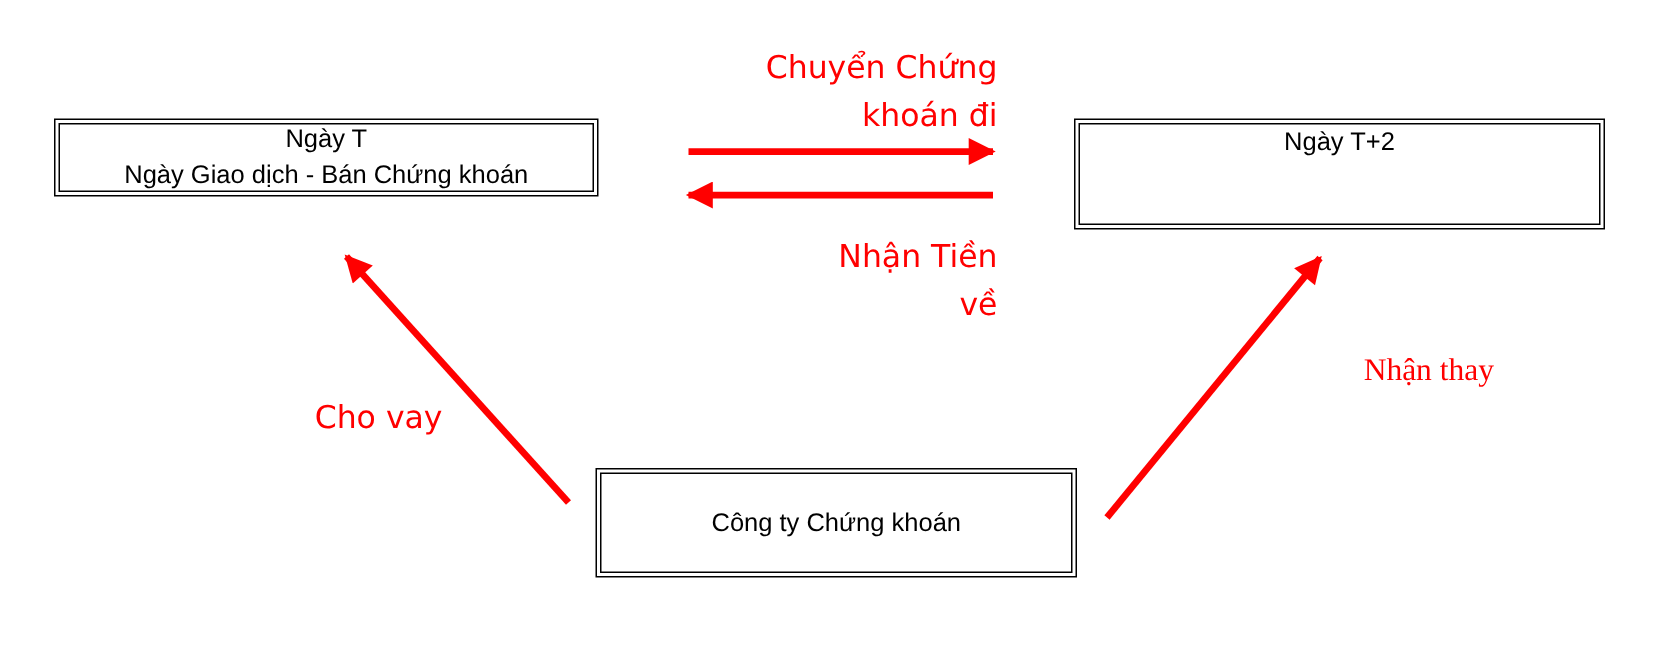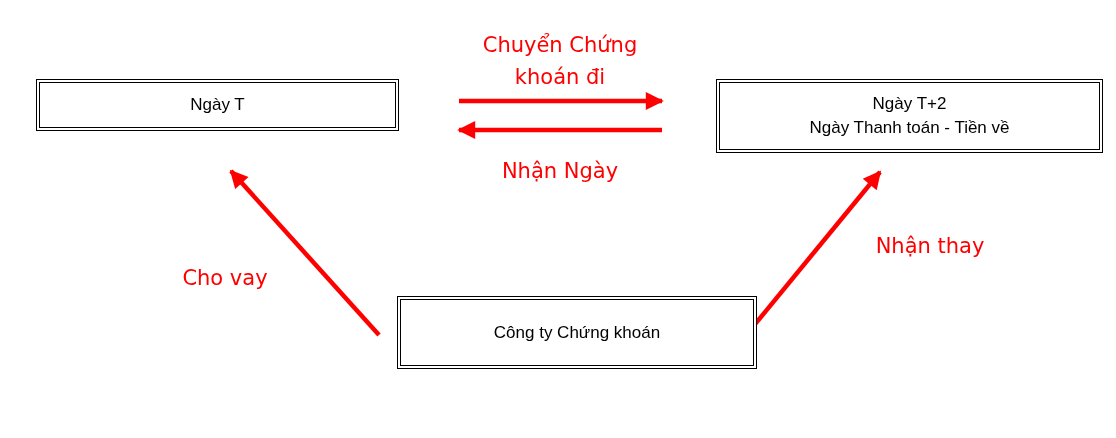--- a/index.html
+++ b/index.html
@@ -12,73 +12,74 @@
       background: #ffffff;
       display: flex; flex-direction: column;
       align-items: center; justify-content: center;
       color: #000000;
       font-family: "Liberation Sans", sans-serif;
       font-size: 17px;
       line-height: 24px;
       text-align: center;
     }
     #box-t { left: 36px; top: 79px; width: 363px; height: 52px; }
-    #box-t2 { left: 716px; top: 79px; width: 387px; height: 74px; }
-    #box-ctck { left: 397px; top: 296px; width: 360px; height: 73px; align-items: center; }
+    #box-t2 { left: 716px; top: 79px; width: 354px; height: 74px; justify-content: space-between; }
+    #box-ctck { left: 397px; top: 312px; width: 321px; height: 73px; align-items: center; }
     .label {
       position: absolute;
       color: #ff0000;
       font-family: "DejaVu Sans", sans-serif;
       font-size: 21px;
       line-height: 32px;
-      text-align: center;
+      text-align: right;
       white-space: nowrap;
     }
     .label span { display: block; }
     #lbl-transfer { left: 455px; top: 29px; width: 210px; }
     #lbl-receive { left: 455px; top: 155px; width: 210px; }
     #lbl-loan { left: 155px; top: 242px; width: 140px; margin-top: 20px; }
-    #lbl-collect { left: 820px; top: 230px; width: 220px; }
+    #lbl-collect { left: 776px; top: 230px; width: 220px; font-family: Liberation Serif, serif; }
     svg.arrows { position: absolute; left: 0; top: 0; width: 1116px; height: 438px; pointer-events: none; }
   </style>
 </head>
 <body>
 
 <svg class="arrows" viewBox="0 0 1116 438">
   <defs>
     <marker id="head" viewBox="0 0 10 10" refX="9" refY="5" markerWidth="4.5" markerHeight="4" orient="auto" markerUnits="strokeWidth">
       <path d="M0,0 L10,5 L0,10 Z" fill="#ff0000"></path>
     </marker>
   </defs>
   <line x1="459" y1="101" x2="662" y2="101" stroke="#ff0000" stroke-width="4.5" marker-end="url(#head)"></line>
   <line x1="662" y1="130" x2="459" y2="130" stroke="#ff0000" stroke-width="4.5" marker-end="url(#head)"></line>
   <line x1="379" y1="335" x2="231" y2="171" stroke="#ff0000" stroke-width="4.5" marker-end="url(#head)"></line>
   <line x1="738" y1="345" x2="880" y2="172" stroke="#ff0000" stroke-width="4.5" marker-end="url(#head)"></line>
 </svg>
 
 <div class="box" id="box-t">
   <span>Ngày T</span>
+  <span>Ngày Giao dịch - Bán Chứng khoán</span>
 </div>
 
 <div class="box" id="box-t2">
   <span>Ngày T+2</span>
-  <span>Ngày Thanh toán - Tiền về</span>
 </div>
 
 <div class="box" id="box-ctck">
   <span>Công ty Chứng khoán</span>
 </div>
 
 <div class="label" id="lbl-transfer">
   <span>Chuyển Chứng</span>
   <span>khoán đi</span>
 </div>
 
 <div class="label" id="lbl-receive">
-  <span>Nhận Ngày</span>
+  <span>Nhận Tiền</span>
+  <span>về</span>
 </div>
 
 <div class="label" id="lbl-loan">
   <span>Cho vay</span>
 </div>
 
 <div class="label" id="lbl-collect">
   <span>Nhận thay</span>
 </div>
 

